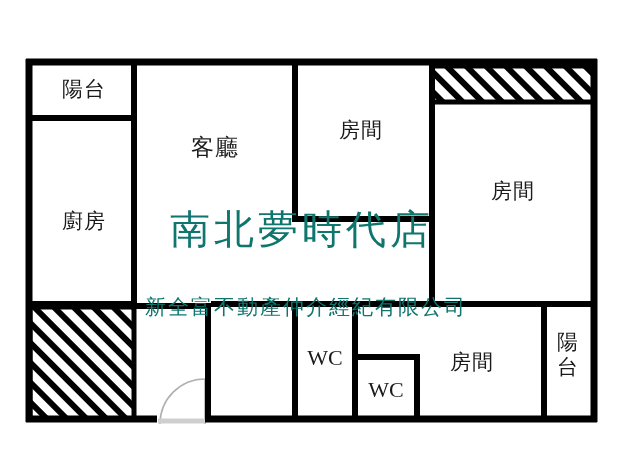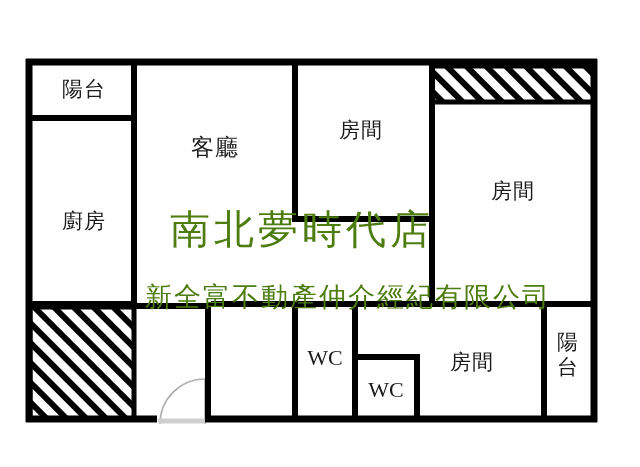--- a/index.html
+++ b/index.html
@@ -66,36 +66,36 @@
   }
   .room-label.wc {
     font-size: 22px;
     letter-spacing: 0px;
     font-family: Liberation Serif, serif;
   }
 
   
   .watermark {
     position: absolute;
-    color: #4d7c0f;
+    color: #0f766e;
     white-space: nowrap;
     font-family: Liberation Serif, serif;
     pointer-events: none;
     user-select: none;
   }
   #watermark-brand {
     left: 170px;
     top: 202px;
     font-size: 40px;
     letter-spacing: 4px;
   }
   #watermark-company {
     left: 145px;
-    top: 279px;
-    font-size: 27px;
+    top: 293px;
+    font-size: 21px;
     letter-spacing: 2px;
   }
 </style>
 </head>
 <body>
 
 <div id="page">
 
   <div id="header-caption">格局圖僅供參考 詳細以現場為主</div>
 

